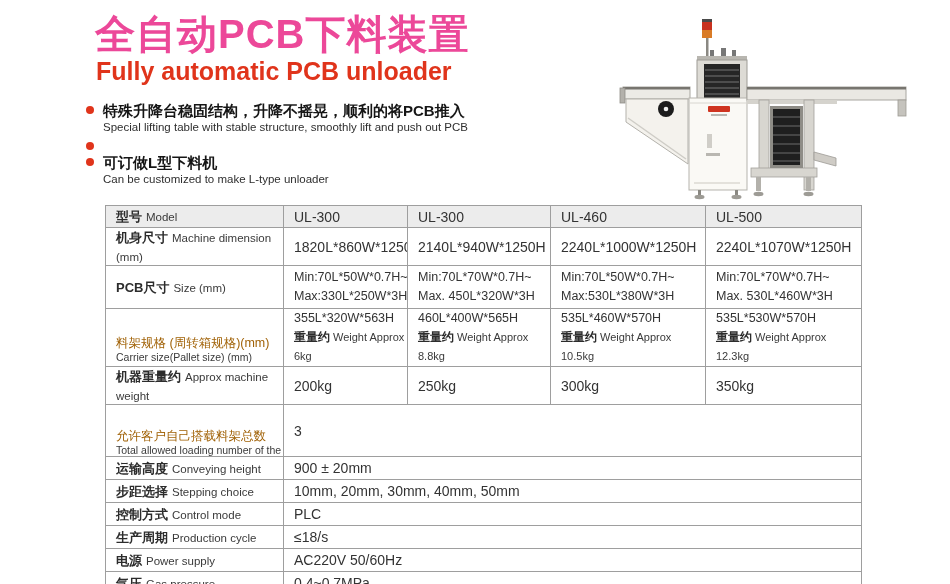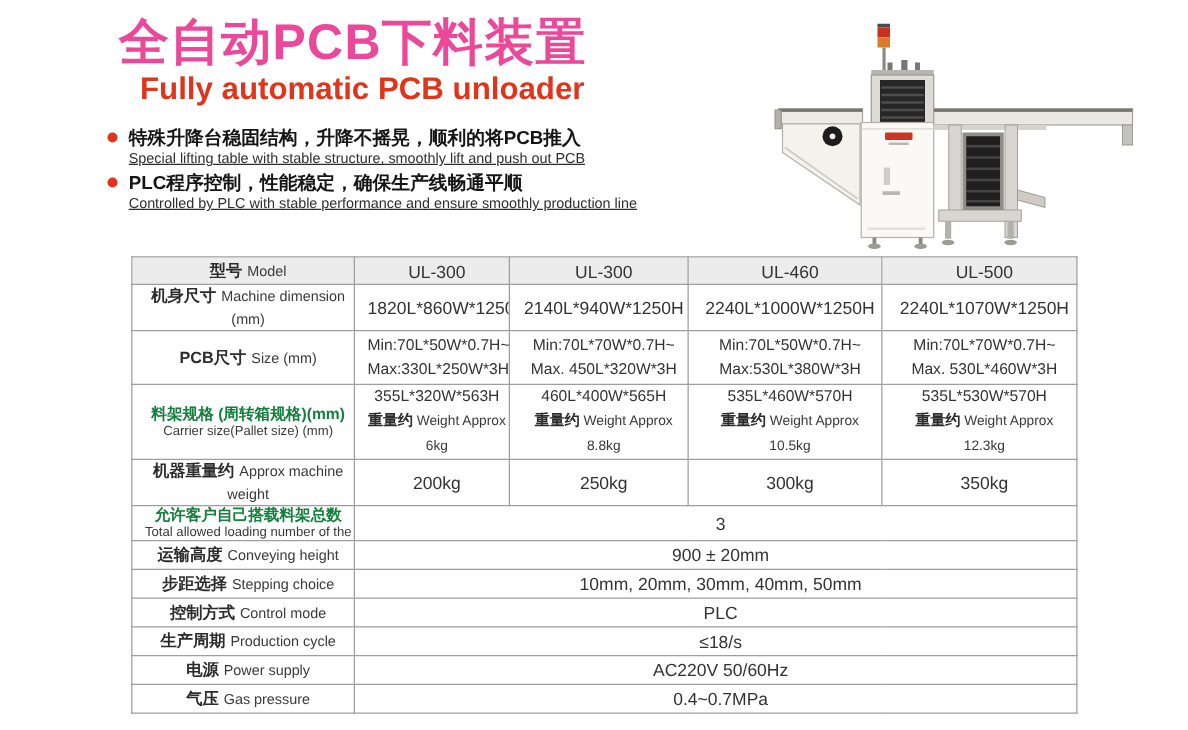--- a/index.html
+++ b/index.html
@@ -9,54 +9,54 @@
     font-family:"Liberation Sans","DejaVu Sans",sans-serif;
     color:#333;
   }
   .title-zh{
     position:absolute;left:95px;top:12px;
     font-size:40px;font-weight:bold;color:#ec4899;letter-spacing:1px;
     line-height:44px;white-space:nowrap;
   }
   .title-en{
     position:absolute;left:96px;top:58px;
-    font-size:25px;font-weight:bold;color:#e0341b;line-height:26px;white-space:nowrap;margin-left:16px;
+    font-size:25px;font-weight:bold;color:#e0341b;line-height:26px;white-space:nowrap;
   }
   .features{position:absolute;left:86px;top:101px;width:520px;}
   .feature{display:flex;align-items:flex-start;margin-bottom:3px;}
   .bullet{
     width:8px;height:8px;border-radius:50%;background:#e0341b;
     margin:5px 9px 0 0;flex:0 0 auto;
   }
   .feature-zh{font-size:15px;font-weight:bold;color:#151515;line-height:19px;white-space:nowrap;}
-  .feature-en{font-size:11.5px;color:#2e2e2e;line-height:13px;margin-top:1px;white-space:nowrap;text-decoration:underline;}
+  .feature-en{font-size:11.5px;color:#2e2e2e;line-height:13px;margin-top:1px;white-space:nowrap;}
   .product{position:absolute;left:618px;top:2px;width:332px;height:198px;}
 
   table.spec{
     position:absolute;left:105px;top:205px;width:756px;
     border-collapse:collapse;table-layout:fixed;
   }
   table.spec td{
     border:1px solid #9e9e9e;vertical-align:middle;
-    padding:0 2px 0 10px;overflow:hidden;color:#333;text-align:center;
+    padding:0 2px 0 10px;overflow:hidden;color:#333;
   }
   td.lbl{padding-left:12px;}
   tr.hdr td{background:#ececec;height:21px;}
   .zh{font-size:13px;font-weight:bold;color:#2c2c2c;}
   .en{font-size:11.5px;font-weight:normal;color:#3a3a3a;margin-left:4px;}
   .val{font-size:14px;color:#333;}
   tr.r-dim td{height:25px;}
   tr.r-pcb td{height:42px;}
   tr.r-carrier td{height:48px;}
   tr.r-weight td{height:25px;}
   tr.r-power td{height:24px;}
   tr.r-load td{height:26px;}
   tr.r-std td{height:22px;}
   .line{display:block;line-height:19px;font-size:12.5px;}
-  .lbl2-zh{display:block;font-size:12.5px;font-weight:bold;line-height:15px;color:#15803d;white-space:nowrap;}
+  .lbl2-zh{display:block;font-size:12.5px;font-weight:normal;line-height:15px;color:#a16207;white-space:nowrap;margin-top:24px;}
   .lbl2-en{display:block;font-size:10.5px;line-height:12px;color:#3a3a3a;white-space:nowrap;}
   .w-zh{font-size:12px;font-weight:bold;color:#2c2c2c;}
   .w-en{font-size:11px;color:#3a3a3a;margin-left:3px;}
   td.merged{padding-left:186px;}
 </style>
 </head>
 <body>
 
 <div>
 
@@ -66,23 +66,26 @@
   <div class="features">
     <div class="feature">
       <span class="bullet"></span>
       <div>
         <div class="feature-zh">特殊升降台稳固结构，升降不摇晃，顺利的将PCB推入</div>
         <div class="feature-en">Special lifting table with stable structure, smoothly lift and push out PCB</div>
       </div>
     </div>
     <div class="feature">
       <span class="bullet"></span>
+    </div>
+    <div class="feature">
+      <span class="bullet"></span>
       <div>
-        <div class="feature-zh">PLC程序控制，性能稳定，确保生产线畅通平顺</div>
-        <div class="feature-en">Controlled by PLC with stable performance and ensure smoothly production line</div>
+        <div class="feature-zh">可订做L型下料机</div>
+        <div class="feature-en">Can be customized to make L-type unloader</div>
       </div>
     </div>
   </div>
 
   <svg class="product" viewBox="0 0 332 198">
     <g>
       <rect x="5" y="85" width="67" height="12" fill="#ecebe6" stroke="#a8a6a0"></rect>
       <rect x="5" y="85" width="67" height="2.5" fill="#77756f"></rect>
       <rect x="2" y="86" width="5" height="15" fill="#b3b1ab" stroke="#8f8d87" stroke-width="0.8"></rect>
       <polygon points="8,97 70,97 70,162 8,120" fill="#f4f2ed" stroke="#b3b1ab"></polygon>

